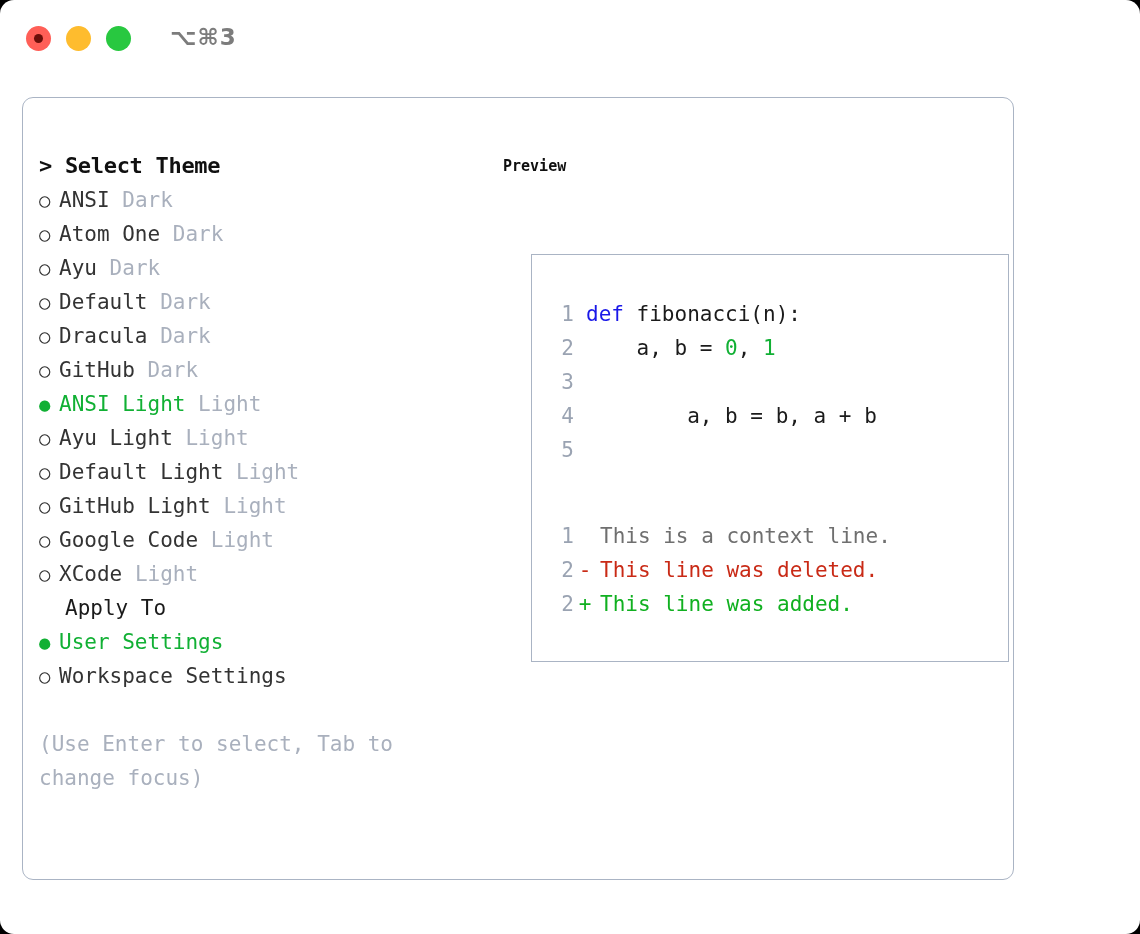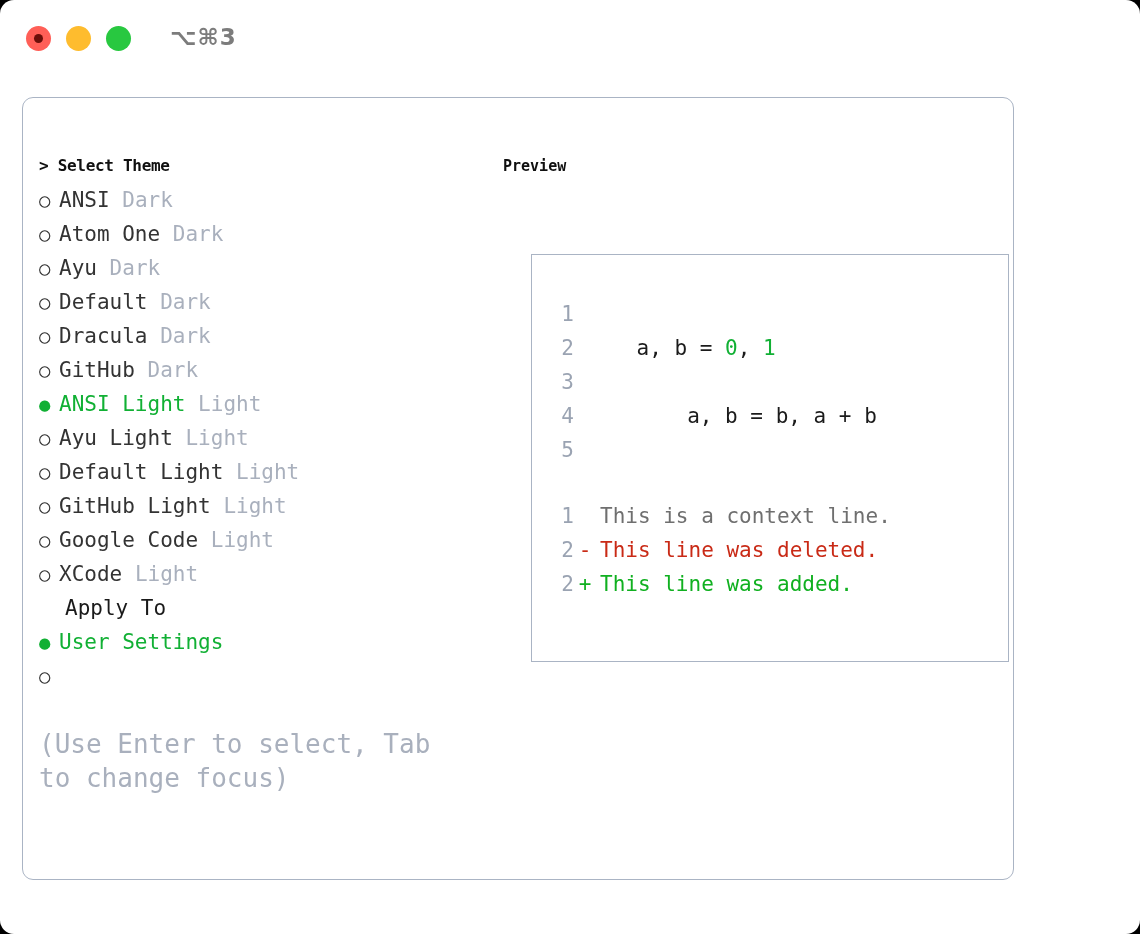--- a/index.html
+++ b/index.html
@@ -32,21 +32,21 @@
     position:absolute;left:22px;top:97px;width:992px;height:783px;
     border:1.5px solid #aab4c4;border-radius:11px;box-sizing:border-box;
     background:#fff;
   }
 
   
   #left-col{position:absolute;left:16px;top:51px;width:450px;}
   #right-col{position:absolute;left:480px;top:51px;width:490px;}
 
   .hdr{
-    font-size:16px;font-weight:bold;color:#101010;white-space:pre;
+    font-size:22px;font-weight:bold;color:#101010;white-space:pre;
     line-height:34px;
   }
   #select-theme-header{letter-spacing:-0.3px;}
 
   .theme-row{
     display:flex;align-items:baseline;
     font-size:21px;line-height:34px;white-space:pre;
     color:#333333;
   }
   .bullet{
@@ -65,21 +65,21 @@
     padding-left:26px;
   }
   .apply-row{
     display:flex;align-items:baseline;
     font-size:21px;line-height:34px;white-space:pre;color:#333333;
   }
   .apply-row.selected .aname{color:#11b034;}
 
   #hint{
     margin-top:34px;
-    font-size:26px;line-height:34px;color:#a9b0bd;
+    font-size:21px;line-height:34px;color:#a9b0bd;
     width:420px;white-space:pre-wrap;
   }
 
   
   #preview-header{font-size:15px;font-weight:bold;color:#101010;line-height:34px;white-space:pre;}
   #preview-box{
     position:absolute;left:28px;top:105px;width:478px;height:408px;
     border:1.5px solid #aab4c4;box-sizing:border-box;background:#fff;
   }
   #code-area{position:absolute;left:20px;top:42px;}
@@ -91,21 +91,21 @@
     display:inline-block;width:22px;flex:0 0 22px;text-align:right;
     color:#9aa3b2;
   }
   .lcode{padding-left:12px;color:#1b1b1b;}
   .tok-kw{color:#1a18e8;}
   .tok-fn{color:#00b7c3;}
   .tok-num{color:#11b034;}
   .tok-plain{color:#1b1b1b;}
 
   #diff-area{position:absolute;left:20px;top:244px;}
-  .diff-ctx .dtext{color:#6f6f6f;}
+  .diff-ctx .dtext{color:#6f6f6f;margin-top:20px;}
   .diff-del .dtext{color:#c92a16;}
   .diff-add .dtext{color:#10b020;}
   .dmark{display:inline-block;width:22px;flex:0 0 22px;text-align:center;}
   .diff-ctx .dmark{color:#6f6f6f;}
   .diff-del .dmark{color:#c92a16;}
   .diff-add .dmark{color:#10b020;}
   .dtext{padding-left:4px;}
 </style>
 </head>
 <body>
@@ -139,32 +139,32 @@
           <div class="theme-row"><span class="bullet">○</span><span class="tname">Default Light</span><span> </span><span class="tkind">Light</span></div>
           <div class="theme-row"><span class="bullet">○</span><span class="tname">GitHub Light</span><span> </span><span class="tkind">Light</span></div>
           <div class="theme-row"><span class="bullet">○</span><span class="tname">Google Code</span><span> </span><span class="tkind">Light</span></div>
           <div class="theme-row"><span class="bullet">○</span><span class="tname">XCode</span><span> </span><span class="tkind">Light</span></div>
         </div>
 
       <div id="apply-to-label" class="gap-before">Apply To</div>
 
       <div id="apply-list">
           <div class="apply-row selected"><span class="bullet sel">●</span><span class="aname">User Settings</span></div>
-          <div class="apply-row"><span class="bullet">○</span></div>
+          <div class="apply-row"><span class="bullet">○</span><span class="aname">Workspace Settings</span></div>
         </div>
 
       <div id="hint">(Use Enter to select, Tab to change focus)</div>
     </div>
 
     <div id="right-col">
       <div id="preview-header">Preview</div>
 
       <div id="preview-box">
         <div id="code-area">
-            <div class="code-line"><span class="lnum">1</span></div>
+            <div class="code-line"><span class="lnum">1</span><span class="lcode"><span class="tok-kw">def</span><span class="tok-plain"> fibonacci(n):</span></span></div>
             <div class="code-line"><span class="lnum">2</span><span class="lcode"><span class="tok-plain">    a, b = </span><span class="tok-num">0</span><span class="tok-plain">, </span><span class="tok-num">1</span></span></div>
             <div class="code-line"><span class="lnum">3</span></div>
             <div class="code-line"><span class="lnum">4</span><span class="lcode"><span class="tok-plain">        a, b = b, a + b</span></span></div>
             <div class="code-line"><span class="lnum">5</span></div>
           </div>
         <div id="diff-area">
             <div class="code-line diff-ctx"><span class="lnum">1</span><span class="dmark"> </span><span class="dtext">This is a context line.</span></div>
             <div class="code-line diff-del"><span class="lnum">2</span><span class="dmark">-</span><span class="dtext">This line was deleted.</span></div>
             <div class="code-line diff-add"><span class="lnum">2</span><span class="dmark">+</span><span class="dtext">This line was added.</span></div>
           </div>

